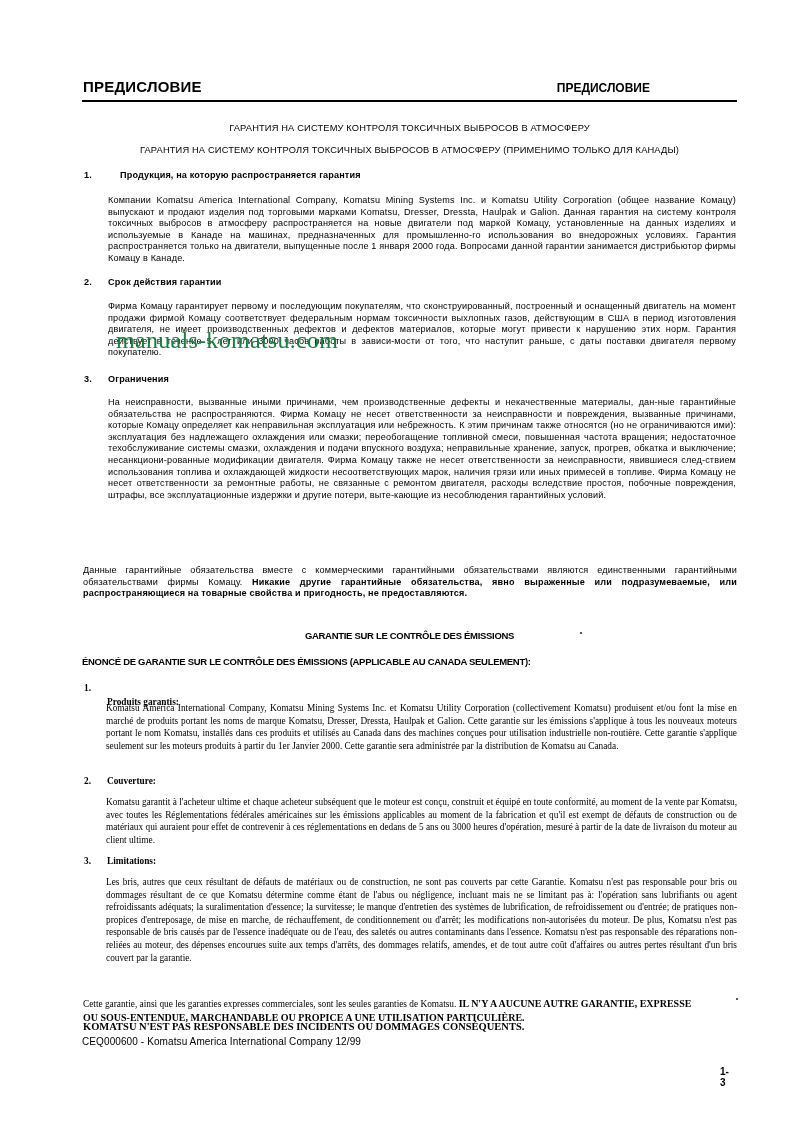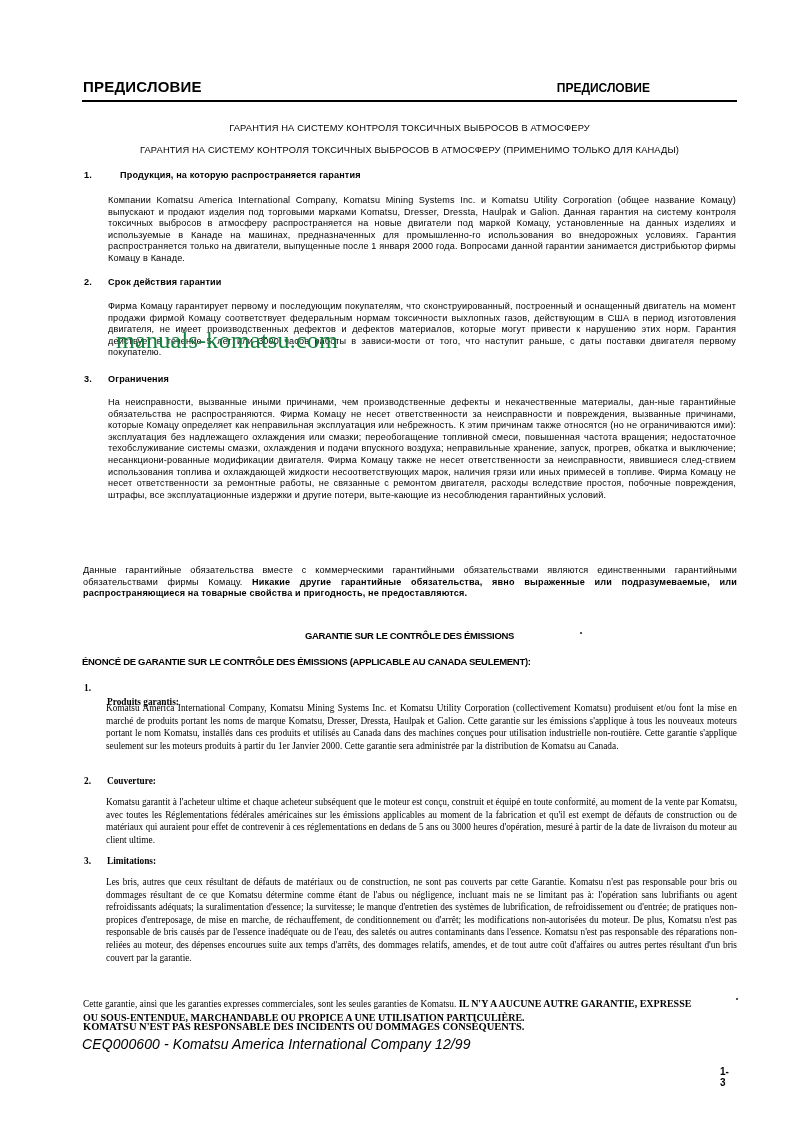--- a/index.html
+++ b/index.html
@@ -23,21 +23,21 @@
     .sec-title { position: absolute; font-weight: bold; }
 
     .watermark { position: absolute; left: 116px; top: 328px; font-family: Liberation Serif, serif; font-size: 24px; color: #15803d; letter-spacing: 0.3px; line-height: 24px; }
 
     .fr-title1 { left: 82px; width: 655px; top: 630px; font-family: "Liberation Sans", sans-serif; font-weight: bold; font-size: 9.5px; letter-spacing: -0.3px; }
     .fr-title2 { left: 82px; top: 656px; font-family: "Liberation Sans", sans-serif; font-weight: bold; font-size: 9.5px; letter-spacing: -0.3px; }
     .dot-mark { position: absolute; left: 580px; top: 632px; width: 2px; height: 2px; background: #555; }
     .dot-mark2 { position: absolute; left: 736px; top: 998px; width: 2px; height: 2px; background: #555; }
 
     .fr-bold-caps { font-family: "Liberation Serif", serif; font-weight: bold; font-size: 10.5px; margin-top: 48px; }
-    .footer-code { position: absolute; left: 82px; top: 1036px; font-family: "Liberation Sans", sans-serif; font-size: 14px; letter-spacing: 0.1px; font-style: italic; }
+    .footer-code { position: absolute; left: 82px; top: 1036px; font-family: "Liberation Sans", sans-serif; font-size: 10px; letter-spacing: 0.1px; }
     .page-num { position: absolute; left: 720px; top: 1066px; font-family: Liberation Sans, sans-serif; font-weight: bold; font-size: 10px; }
   </style>
 </head>
 <body>
 
 <div class="page">
 
   <div class="hdr-left">ПРЕДИСЛОВИЕ</div>
   <div class="hdr-right">ПРЕДИСЛОВИЕ</div>
   <div class="hdr-rule"></div>

